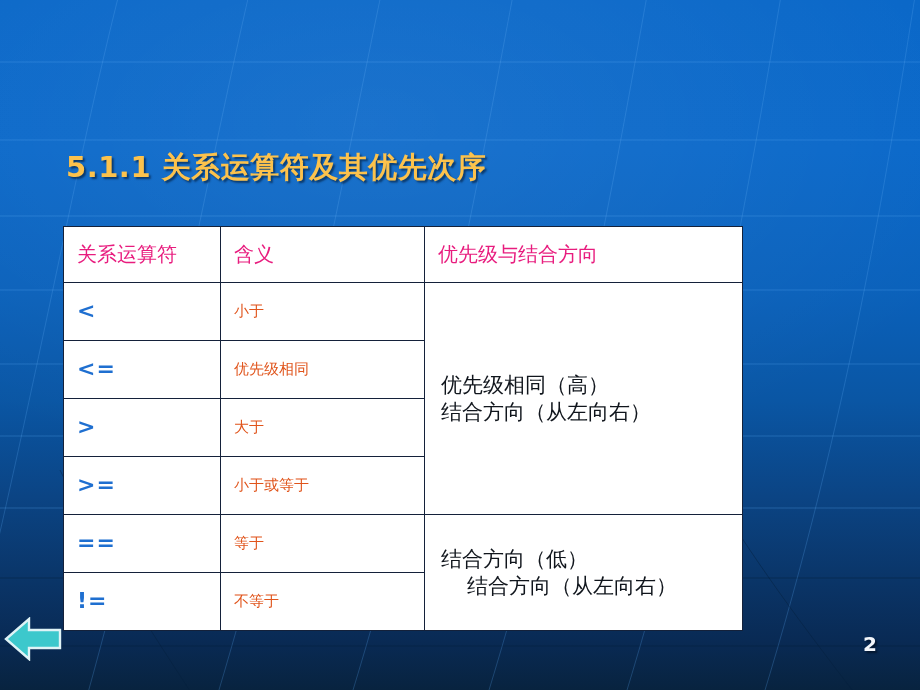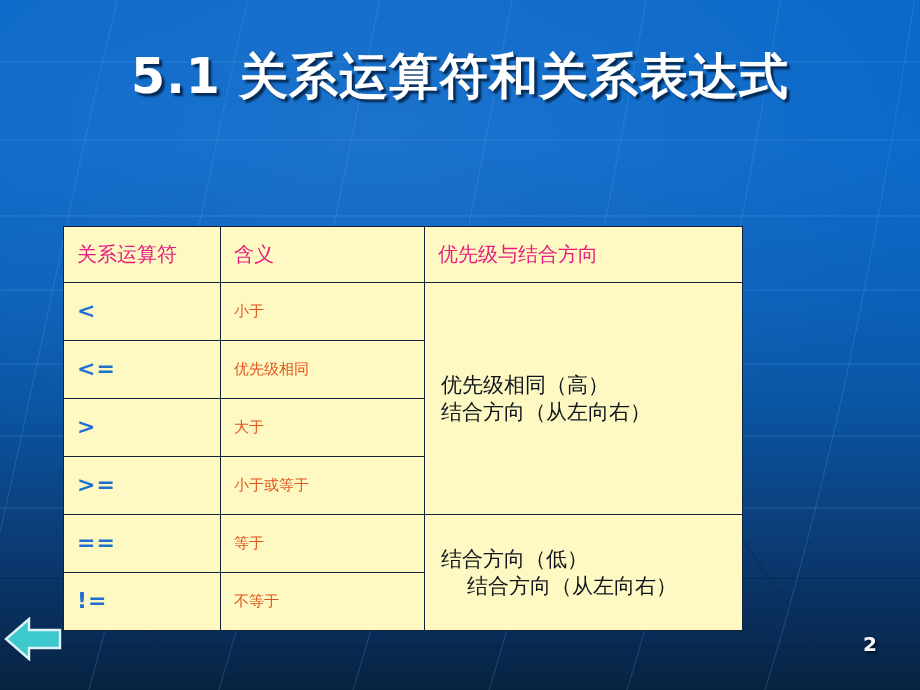--- a/index.html
+++ b/index.html
@@ -64,21 +64,21 @@
     width:679px; height:394px;
   }
   table {
     width:679px; height:394px;
     border-collapse:collapse;
     table-layout:fixed;
     background:#66ccff;
   }
   td {
     border:1px solid #14213a;
-    background:#fef9c3;
+    background:#ffffff;
     vertical-align:middle;
     padding:0 13px;
     font-family:"DejaVu Sans", sans-serif;
     line-height:1.28;
   }
   col.c1 { width:157px; }
   col.c2 { width:204px; }
   col.c3 { width:318px; }
 
   .hdr {
@@ -143,22 +143,22 @@
     <path d="M 382 -10 C 342 180, 300 420, 216 700"></path>
     <path d="M 514 -10 C 478 180, 436 420, 350 700"></path>
     <path d="M 648 -10 C 614 180, 572 420, 486 700"></path>
     <path d="M 782 -10 C 750 180, 710 420, 624 700"></path>
     <path d="M 916 -10 C 886 180, 848 420, 762 700"></path>
     <path class="dark" d="M 700 470 C 740 540, 790 610, 860 700"></path>
     <path class="dark" d="M 60 470 C 96 545, 140 615, 196 700"></path>
   </svg>
   <div class="bg-vignette"></div>
 
-  <div id="title">5.1 关系运算符和关系表达式</div>
-
+
+  <div id="subtitle">5.1.1  关系运算符及其优先次序</div>
 
   <div id="tbl-wrap">
     <table>
       <colgroup>
         <col class="c1">
           <col class="c2">
           <col class="c3">
       </colgroup>
       <tbody>
         <tr>

